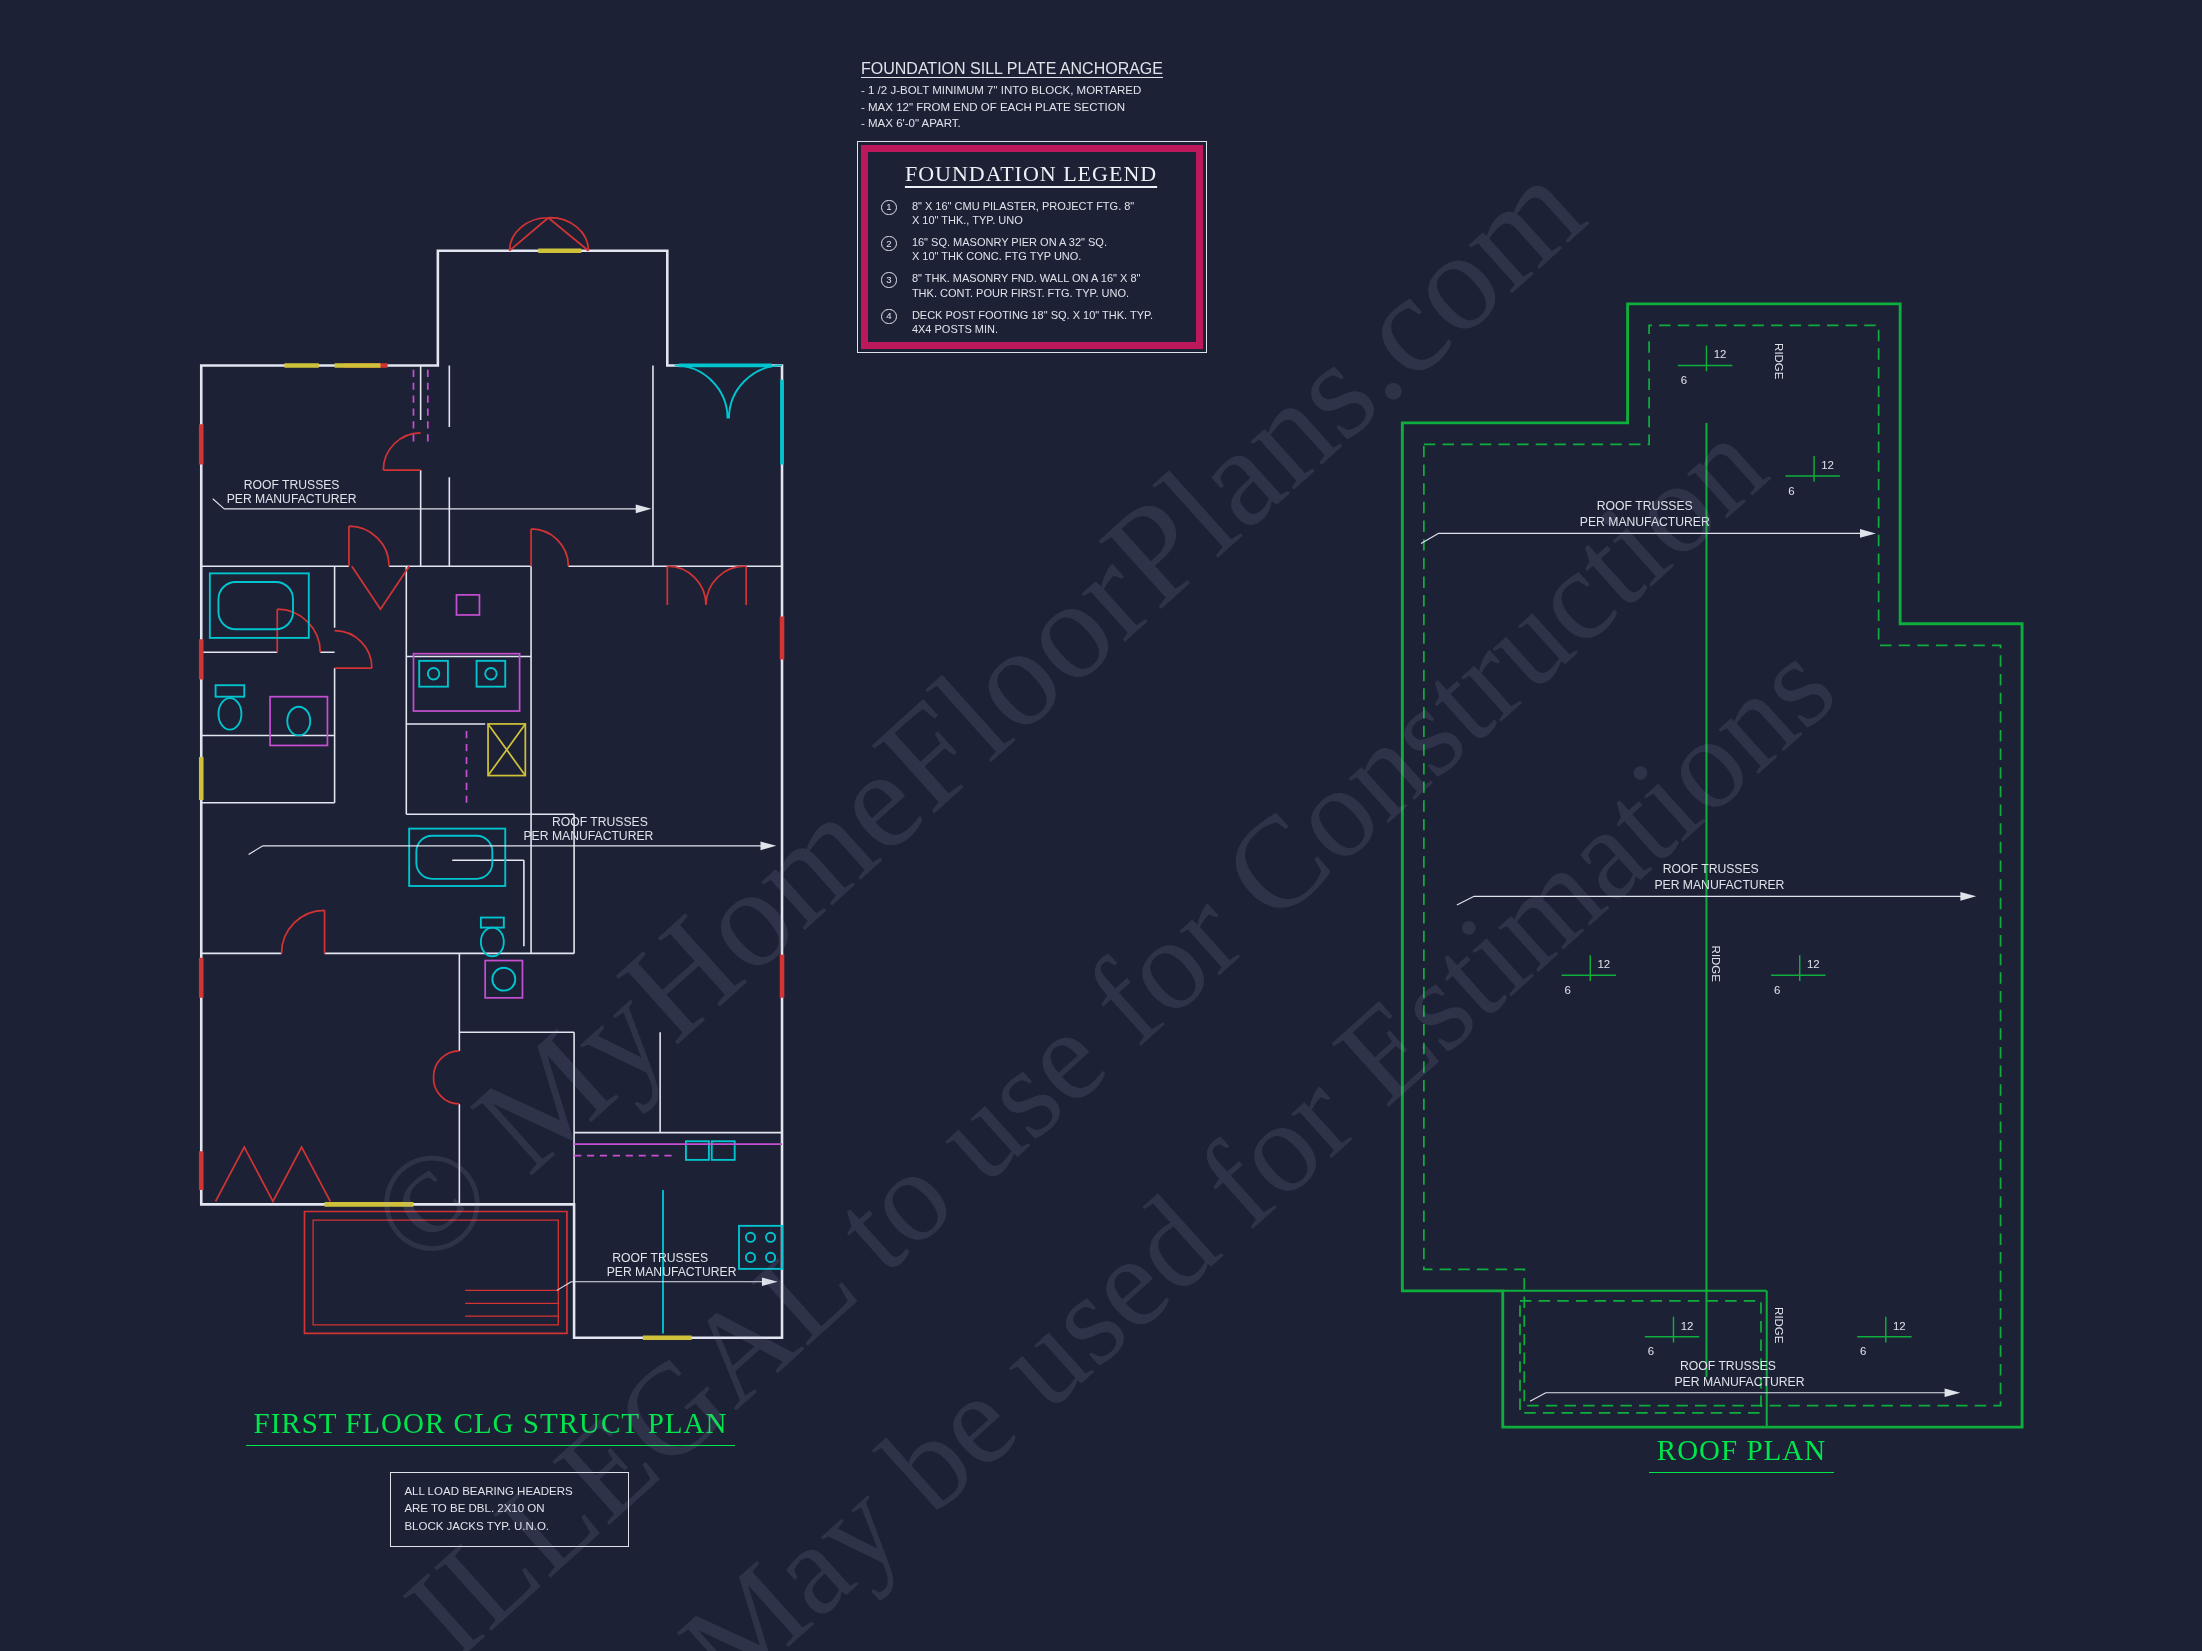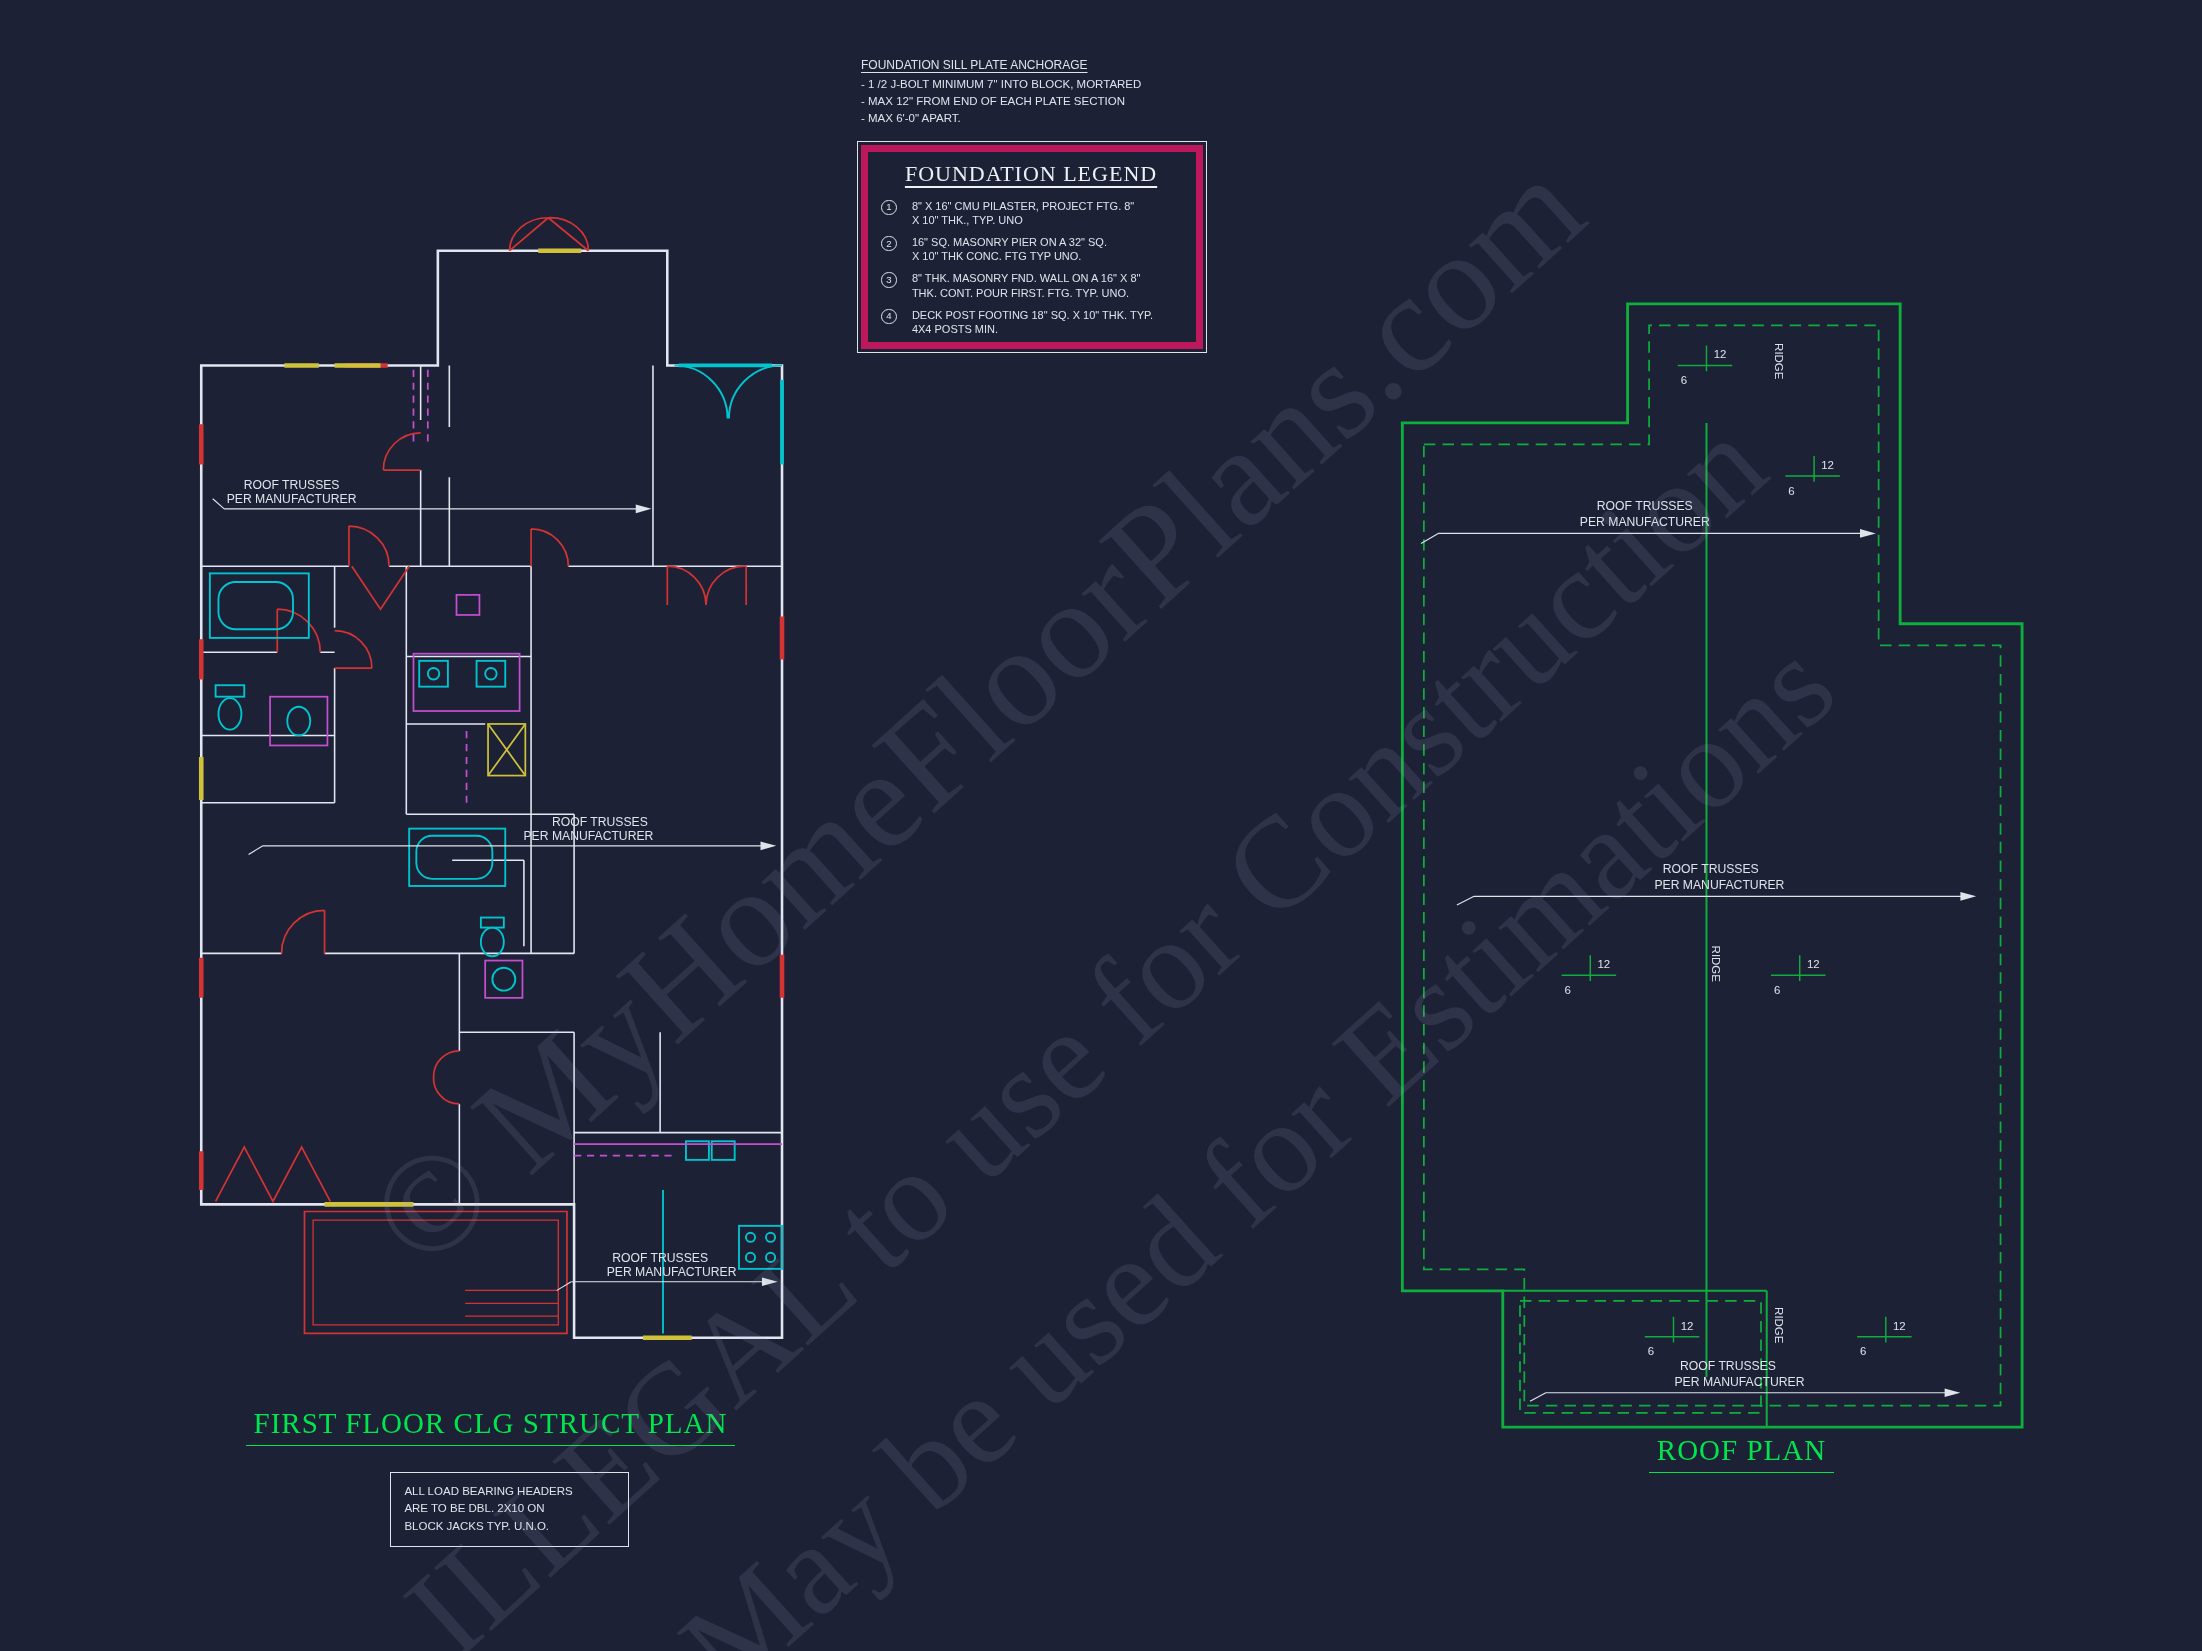--- a/index.html
+++ b/index.html
@@ -18,21 +18,21 @@
     position:absolute; white-space:nowrap; pointer-events:none; z-index:6;
     font-family:"Liberation Serif", serif;
     color:rgba(168,178,206,0.13);
   }
   .wm1 { left:975px; top:712px;  font-size:141px; transform:translate(-50%,-50%) rotate(-42deg); }
   .wm2 { left:1085px; top:1037px; font-size:130px; transform:translate(-50%,-50%) rotate(-42deg); }
   .wm3 { left:1257px; top:1166px; font-size:130px; transform:translate(-50%,-50%) rotate(-42deg); }
 
   
   .anchorage { position:absolute; left:861px; top:57px; width:363px; font-size:11.5px; line-height:1.45; white-space:nowrap; }
-  .anchorage .a-title { text-decoration:underline; text-underline-offset:2.9px; font-size:12px; margin-bottom:1.9px; }
+  .anchorage .a-title { text-decoration:underline; text-underline-offset:2.9px; font-size:16px; margin-bottom:1.9px; }
 
   
   .legend { position:absolute; left:857px; top:141px; width:350px; height:212px;
             border:1.4px solid #dfe3ea; padding:2.9px; z-index:2; }
   .legend-inner { border:7px solid #be185d; width:100%; height:100%; padding:9.6px 15.3px 7.6px 13.4px; }
   .legend-title { font-family:"Liberation Serif", serif; font-size:22px; letter-spacing:1px;
                   text-align:center; color:#eef0f6; text-decoration:underline; text-underline-offset:4.8px; }
   .legend-items { margin-top:11.5px; display:flex; flex-direction:column; gap:7.6px; }
   .legend-item { display:grid; grid-template-columns:23px 1fr; column-gap:7.6px; font-size:11px; line-height:1.3; }
   .num-badge { width:15.3px; height:15.3px; border:1px solid #dfe3ea; border-radius:50%;

